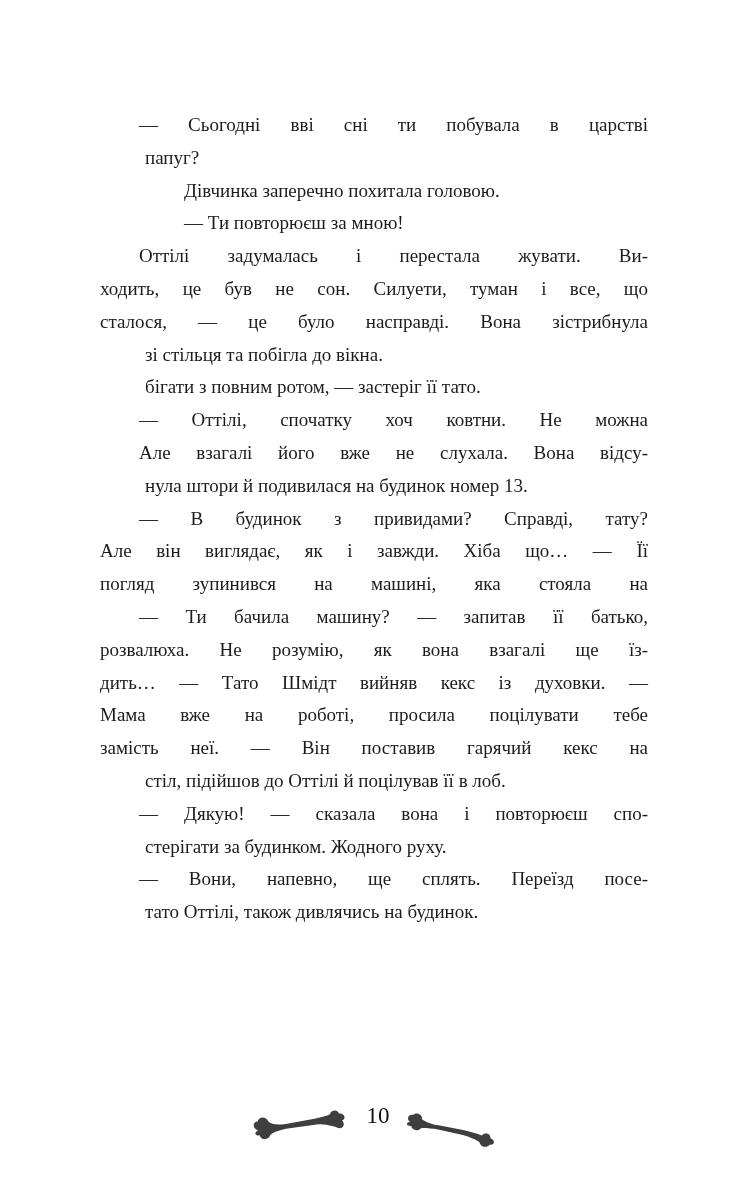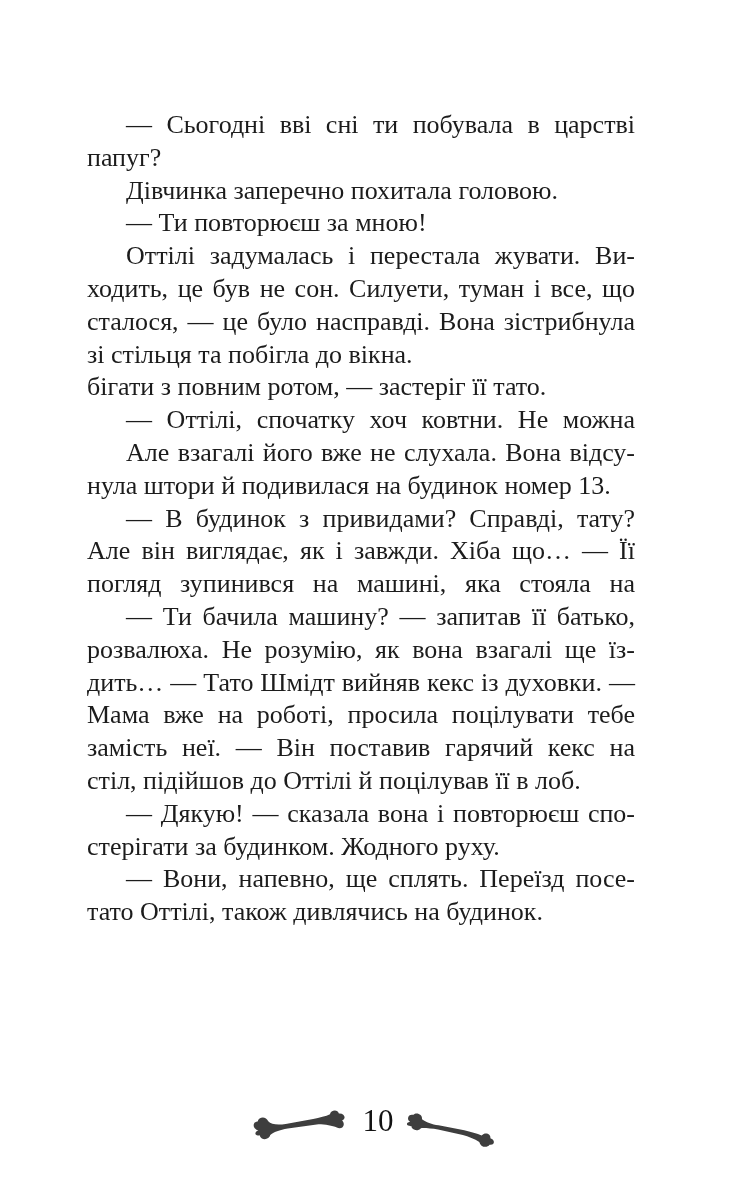--- a/index.html
+++ b/index.html
@@ -10,47 +10,47 @@
   .page {
     position: relative;
     width: 756px;
     height: 1181px;
     background: #ffffff;
     overflow: hidden;
     font-family: "Liberation Serif", "DejaVu Serif", serif;
   }
   .text-block {
     position: absolute;
-    left: 87px;
+    left: 100px;
     top: 109px;
     width: 548px;
     color: #1c1c1c;
-    font-size: 26px;
+    font-size: 19px;
     line-height: 32.8px;
   }
   .para { margin: 0; }
   .line {
     text-align: justify;
     text-align-last: justify;
     -moz-text-align-last: justify;
     white-space: normal;
   }
   .line.first { text-indent: 39px; }
-  .line.last  { text-align: right; text-align-last: left; -moz-text-align-last: left; }
+  .line.last  { text-align: right; text-align-last: left; margin-left: 45px; -moz-text-align-last: left; }
   .footer {
     position: absolute;
     left: 0; top: 1096px;
     width: 756px; height: 70px;
   }
   .page-number {
     position: absolute;
     left: 104px; top: 7px;
     width: 548px;
     text-align: center;
-    font-size: 31px;
+    font-size: 23px;
     color: #121212;
   }
   .bone {
     position: absolute;
     width: 98px; height: 30px;
   }
   .bone svg { width: 100%; height: 100%; display: block; }
   .bone-left  { left: 250px; top: 15px; transform: rotate(-5deg); }
   .bone-right { left: 402px; top: 20px; transform: rotate(7deg); }
 </style>

